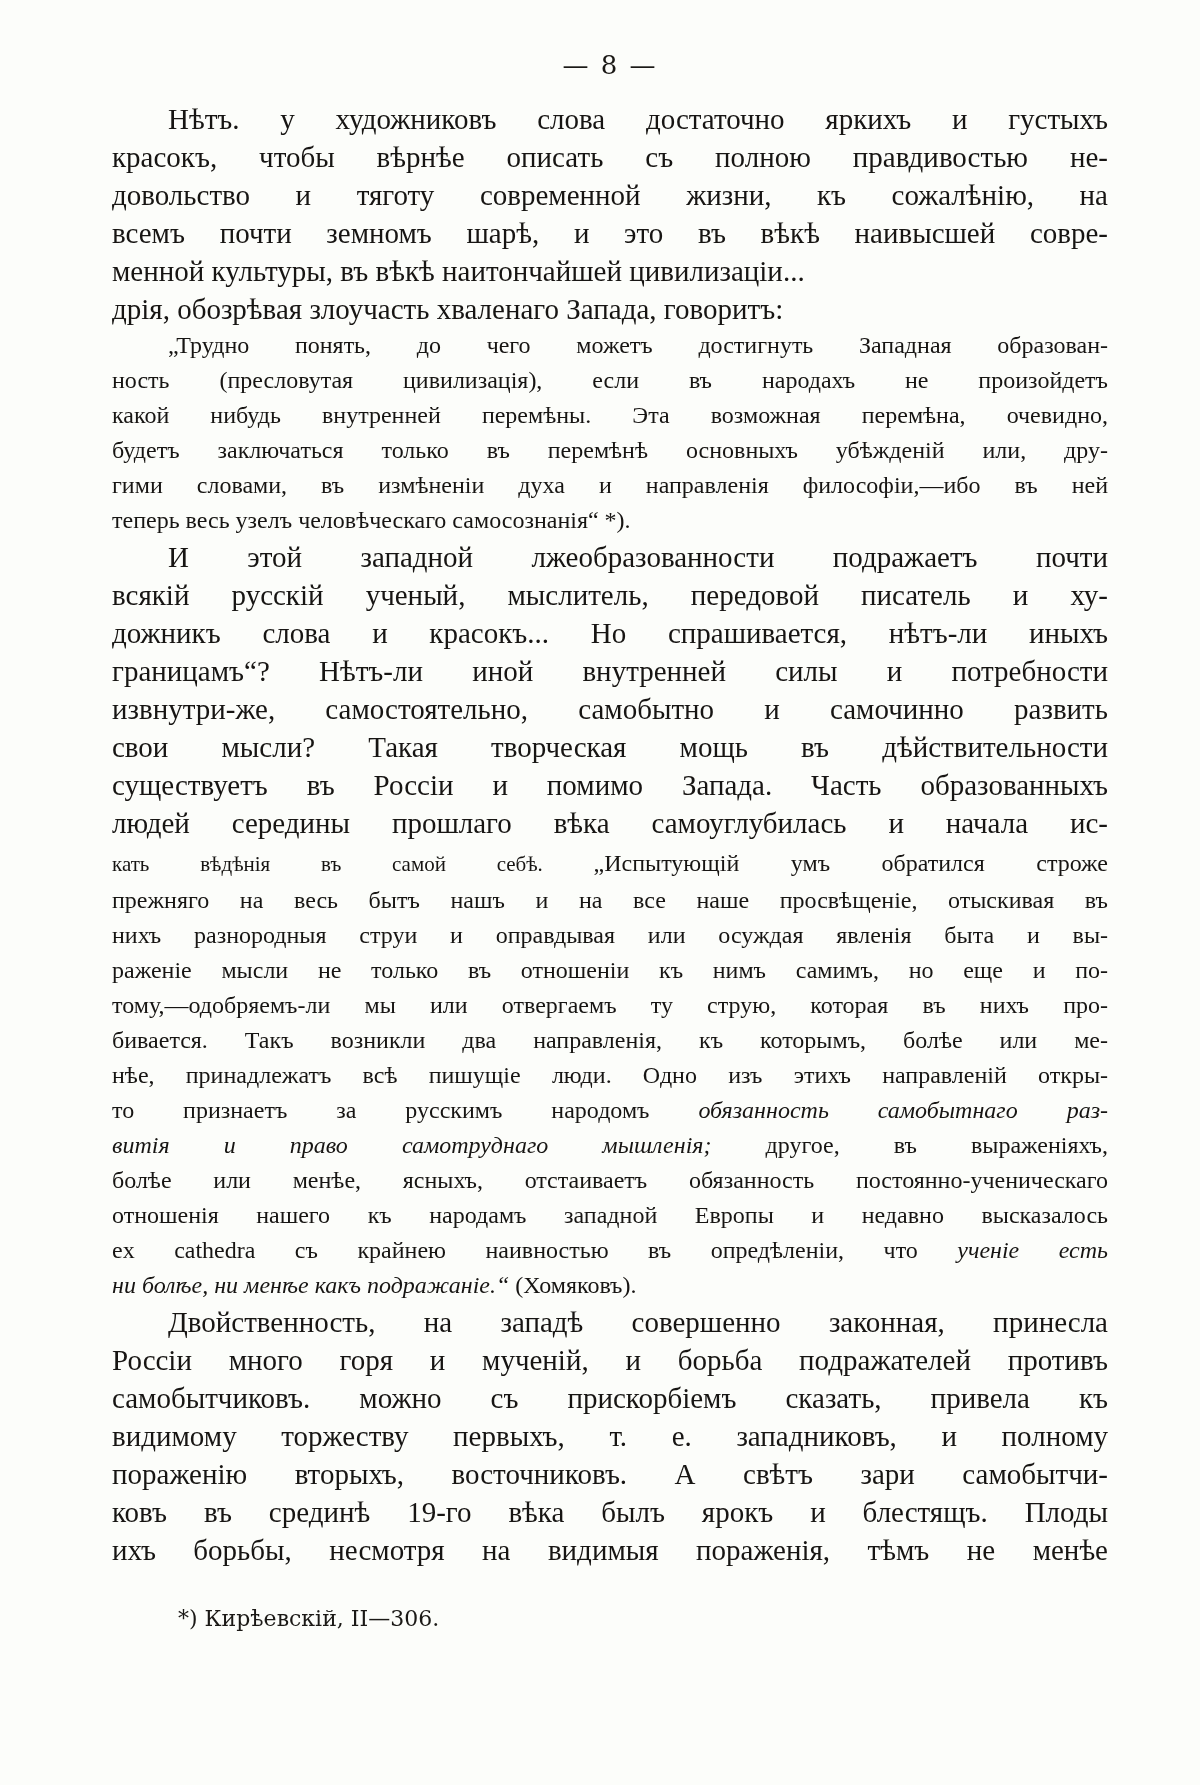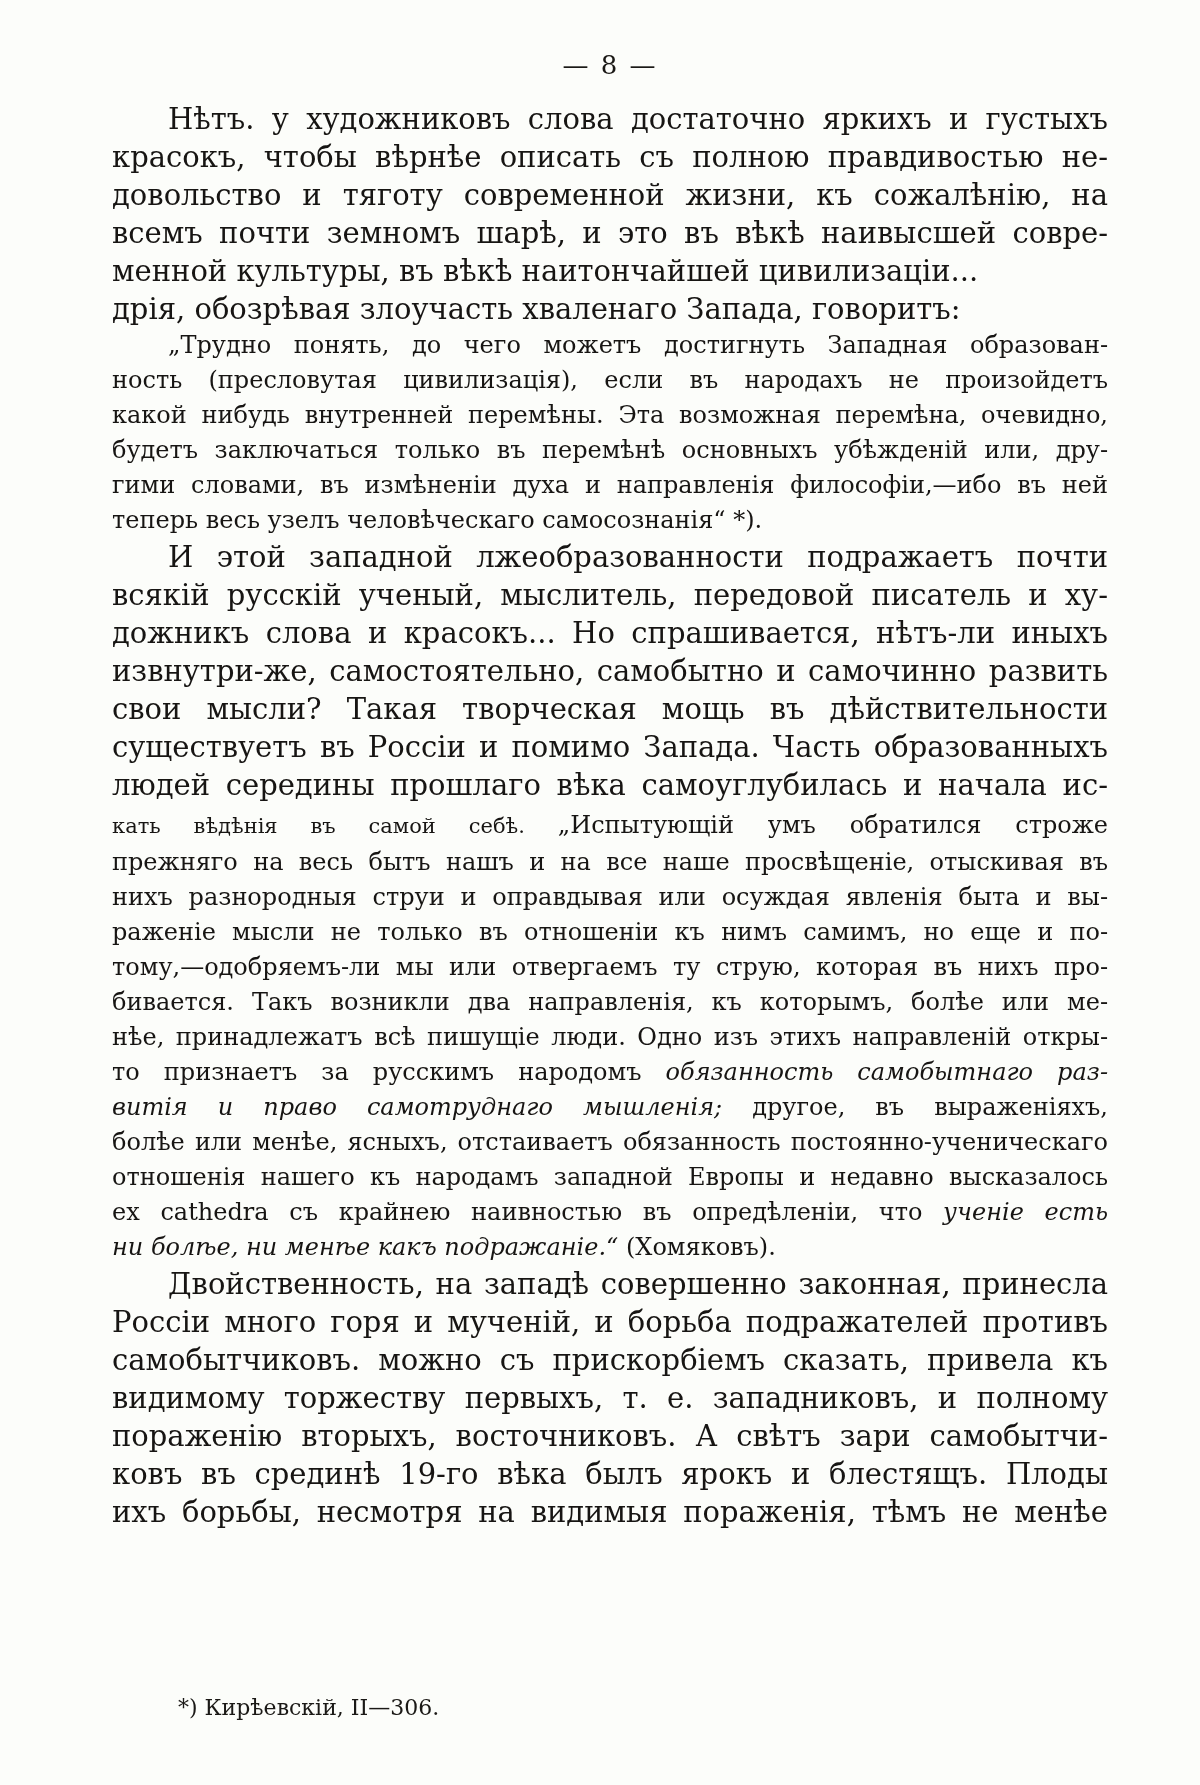--- a/index.html
+++ b/index.html
@@ -27,20 +27,21 @@
     color:#1b1916;
   }
   .text-block{
     position:absolute;
     top:100px;
     left:112px;
     width:996px;
   }
   .line{
     white-space:normal;
+    font-family:Liberation Serif, serif;
   }
   .line.b{
     font-size:29px;
     line-height:38px;
   }
   .line.q{
     font-size:24px;
     line-height:35px;
   }
   .line.j{
@@ -52,21 +53,21 @@
     text-align-last:left;
   }
   .line.ind{
     text-indent:56px;
   }
   .szq{font-size:24px;}
   .szb{font-size:21px;}
   .it{font-style:italic;}
   .footnote{
     position:absolute;
-    top:1695px;
+    top:1606px;
     left:178px;
     font-size:22px;
     color:#1b1916;
   }
   .watermark{
     position:absolute;
     top:1796px;
     right:95px;
     font-size:19px;
     color:#8f897c;
@@ -94,20 +95,21 @@
         <div class="line q j"><span>ность (пресловутая цивилизація), если въ народахъ не произойдетъ</span></div>
         <div class="line q j"><span>какой нибудь внутренней перемѣны. Эта возможная перемѣна, очевидно,</span></div>
         <div class="line q j"><span>будетъ заключаться только въ перемѣнѣ основныхъ убѣжденій или, дру-</span></div>
         <div class="line q j"><span>гими словами, въ измѣненіи духа и направленія философіи,—ибо въ ней</span></div>
         <div class="line q nj"><span>теперь весь узелъ человѣческаго самосознанія“ *).</span></div>
       </div>
       <div>
         <div class="line b j ind"><span>И этой западной лжеобразованности подражаетъ почти</span></div>
         <div class="line b j"><span>всякій русскій ученый, мыслитель, передовой писатель и ху-</span></div>
         <div class="line b j"><span>дожникъ слова и красокъ... Но спрашивается, нѣтъ-ли иныхъ</span></div>
+        <div class="line b j"><span>границамъ“? Нѣтъ-ли иной внутренней силы и потребности</span></div>
         <div class="line b j"><span>извнутри-же, самостоятельно, самобытно и самочинно развить</span></div>
         <div class="line b j"><span>свои мысли? Такая творческая мощь въ дѣйствительности</span></div>
         <div class="line b j"><span>существуетъ въ Россіи и помимо Запада. Часть образованныхъ</span></div>
         <div class="line b j"><span>людей середины прошлаго вѣка самоуглубилась и начала ис-</span></div>
         <div class="line b j"><span class="szb">кать вѣдѣнія въ самой себѣ. </span><span class="szq">„Испытующій умъ обратился строже</span></div>
         <div class="line q j"><span>прежняго на весь бытъ нашъ и на все наше просвѣщеніе, отыскивая въ</span></div>
         <div class="line q j"><span>нихъ разнородныя струи и оправдывая или осуждая явленія быта и вы-</span></div>
         <div class="line q j"><span>раженіе мысли не только въ отношеніи къ нимъ самимъ, но еще и по-</span></div>
         <div class="line q j"><span>тому,—одобряемъ-ли мы или отвергаемъ ту струю, которая въ нихъ про-</span></div>
         <div class="line q j"><span>бивается. Такъ возникли два направленія, къ которымъ, болѣе или ме-</span></div>

